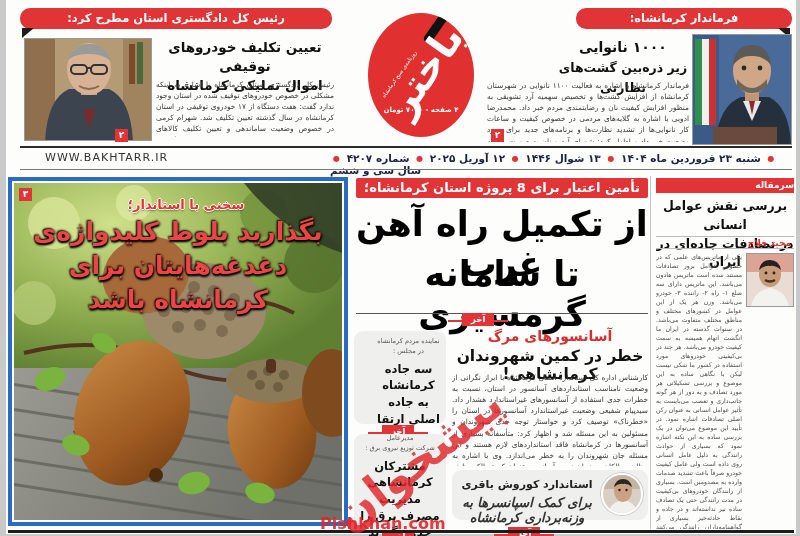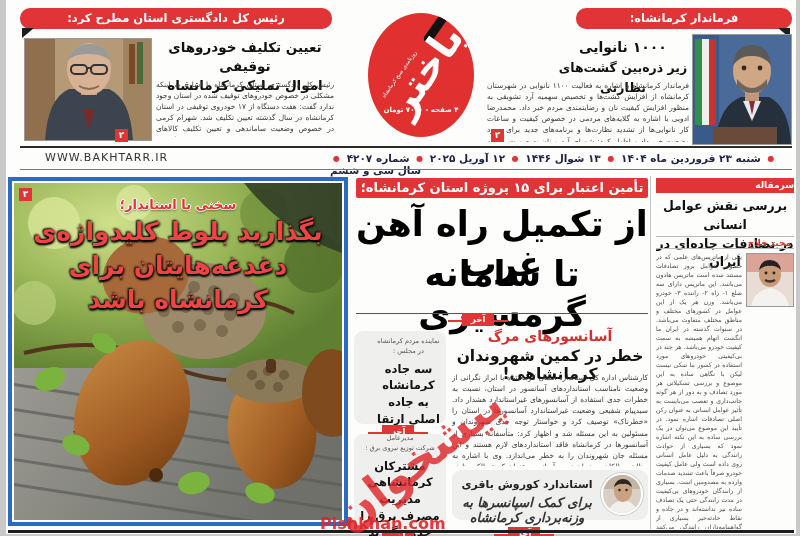--- a/index.html
+++ b/index.html
@@ -242,29 +242,29 @@
         <ellipse cx="318" cy="210" rx="30" ry="44" fill="#7e4a1e"></ellipse>
         <g fill="#7ab33e">
           <ellipse cx="36" cy="196" rx="16" ry="11" transform="rotate(-24 36 196)"></ellipse>
           <ellipse cx="62" cy="262" rx="14" ry="10" transform="rotate(20 62 262)"></ellipse>
           <ellipse cx="180" cy="300" rx="16" ry="11" transform="rotate(-12 180 300)"></ellipse>
           <ellipse cx="90" cy="160" rx="13" ry="9" transform="rotate(30 90 160)"></ellipse>
           <ellipse cx="246" cy="310" rx="15" ry="10" transform="rotate(14 246 310)"></ellipse>
         </g>
       </svg>
       <div class="abs badge" style="left:5px; top:5px;">۳</div>
-      <div class="abs rtl acorn-kicker" style="left:0; top:14px; width:328px;">سخنی با استاندار؛</div>
+      <div class="abs rtl acorn-kicker" style="left:8px; top:14px; width:328px;">سخنی با استاندار؛</div>
       <div class="abs rtl acorn-h" style="left:0; top:32px; width:328px;">
         <div>بگذارید بلوط کلیدواژه‌ی</div>
         <div>دغدغه‌هایتان برای کرمانشاه باشد</div>
       </div>
     </div>
   </div>
 
-  <div class="abs kicker-strip rtl" style="left:356px; top:178px; width:292px;">تأمین اعتبار برای ۱۵ پروژه استان کرمانشاه؛</div>
+  <div class="abs kicker-strip rtl" style="left:356px; top:178px; width:292px;">تأمین اعتبار برای 8 پروژه استان کرمانشاه؛</div>
   <div class="abs rtl lead-h" style="left:352px; top:204px; width:300px;">از تکمیل راه آهن غرب</div>
   <div class="abs rtl lead-h" style="left:352px; top:254px; width:300px;">تا سامانه گرمسیری</div>
   <div class="abs" style="left:356px; top:313px; width:292px; height:1px; background:#555;"></div>
   <div class="abs" style="left:462px; top:307px;">
     <span class="tag-akhar">آخر</span>
   </div>
 
   <div class="abs rtl red-kicker" style="left:452px; top:328px; width:196px; font-size:14px;">آسانسورهای مرگ</div>
   <div class="abs rtl headline" style="left:446px; top:347px; width:208px; font-size:15.5px;">خطر در کمین شهروندان کرمانشاهی!</div>
   <div class="abs rtl bodytext" style="left:452px; top:372px; width:196px; height:94px;">کارشناس اداره کل استاندارد استان کرمانشاه با ابراز نگرانی از وضعیت نامناسب استانداردهای آسانسور در استان، نسبت به خطرات جدی استفاده از آسانسورهای غیراستاندارد هشدار داد. سیدپیام شفیعی وضعیت غیراستاندارد آسانسورها در استان را «خطرناک» توصیف کرد و خواستار توجه جدی شهروندان و مسئولین به این مسئله شد و اظهار کرد: متأسفانه بسیاری از آسانسورها در کرمانشاه فاقد استانداردهای لازم هستند و این مسئله جان شهروندان را به خطر می‌اندازد. وی با اشاره به وظایف مالکان در زمان نصب آسانسور عنوان کرد: مالک وظیفه دارد با یک شرکت نصاب مجاز قرارداد نصب آسانسور و اخذ استاندارد را امضا کند. شرکت نصاب مجاز شرکتی است که یا از سازمان صنعت، معدن و تجارت یا از اتحادیه آسانسور کشوری و استانی پروانه فعالیت دارد.</div>

